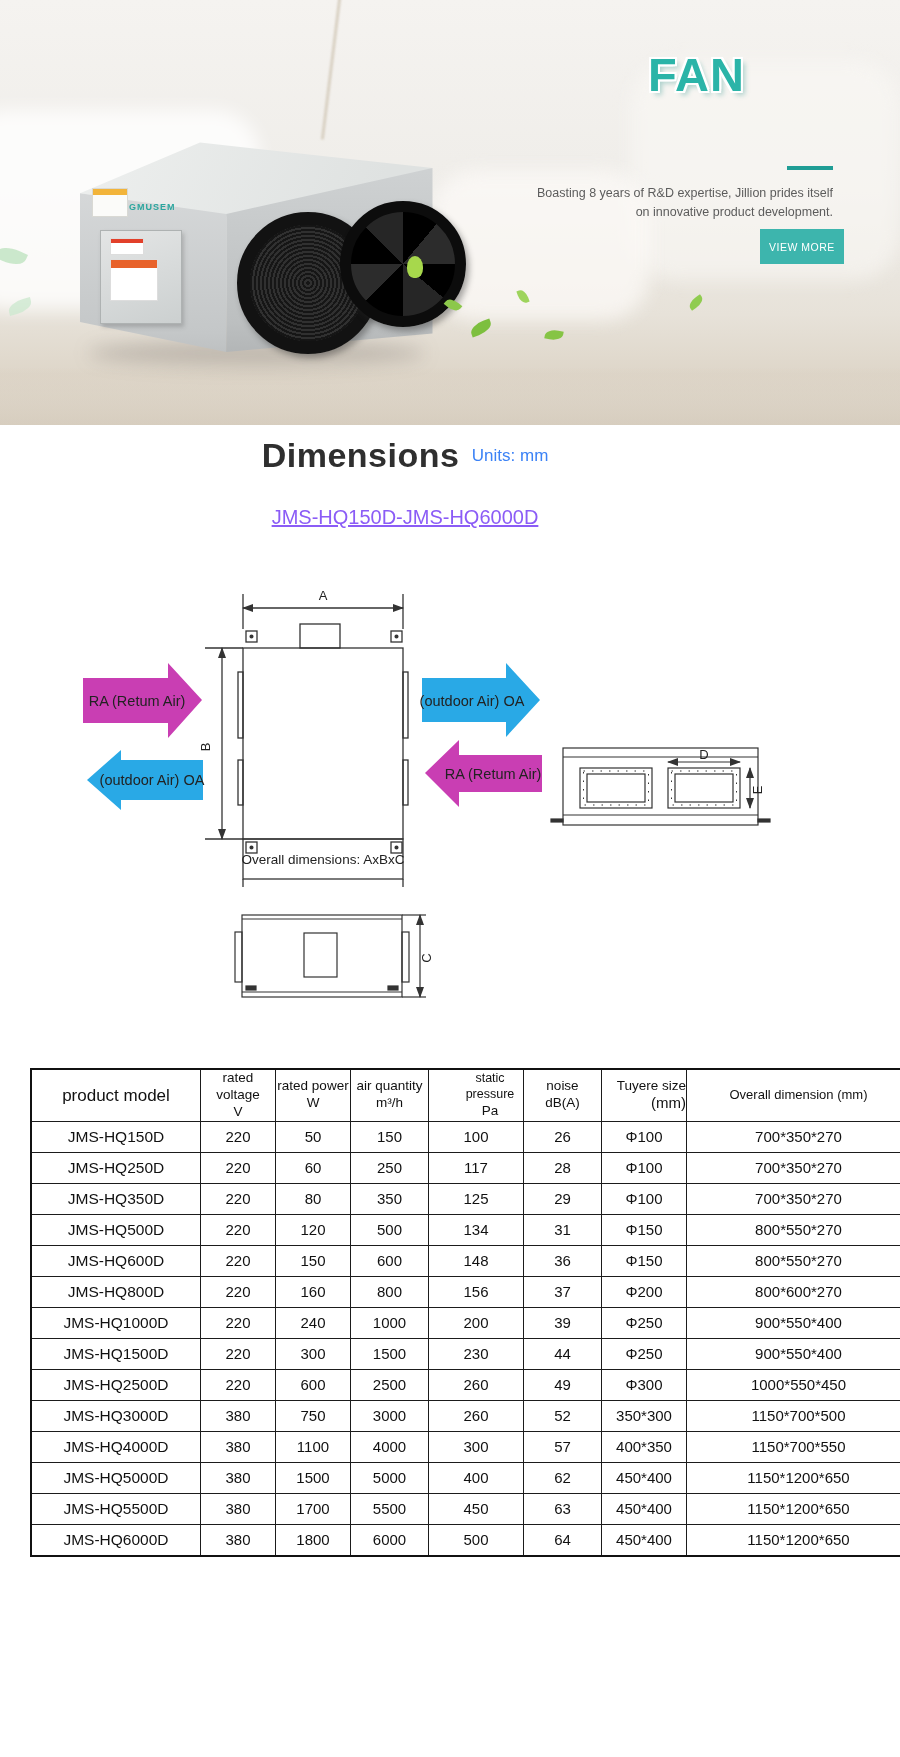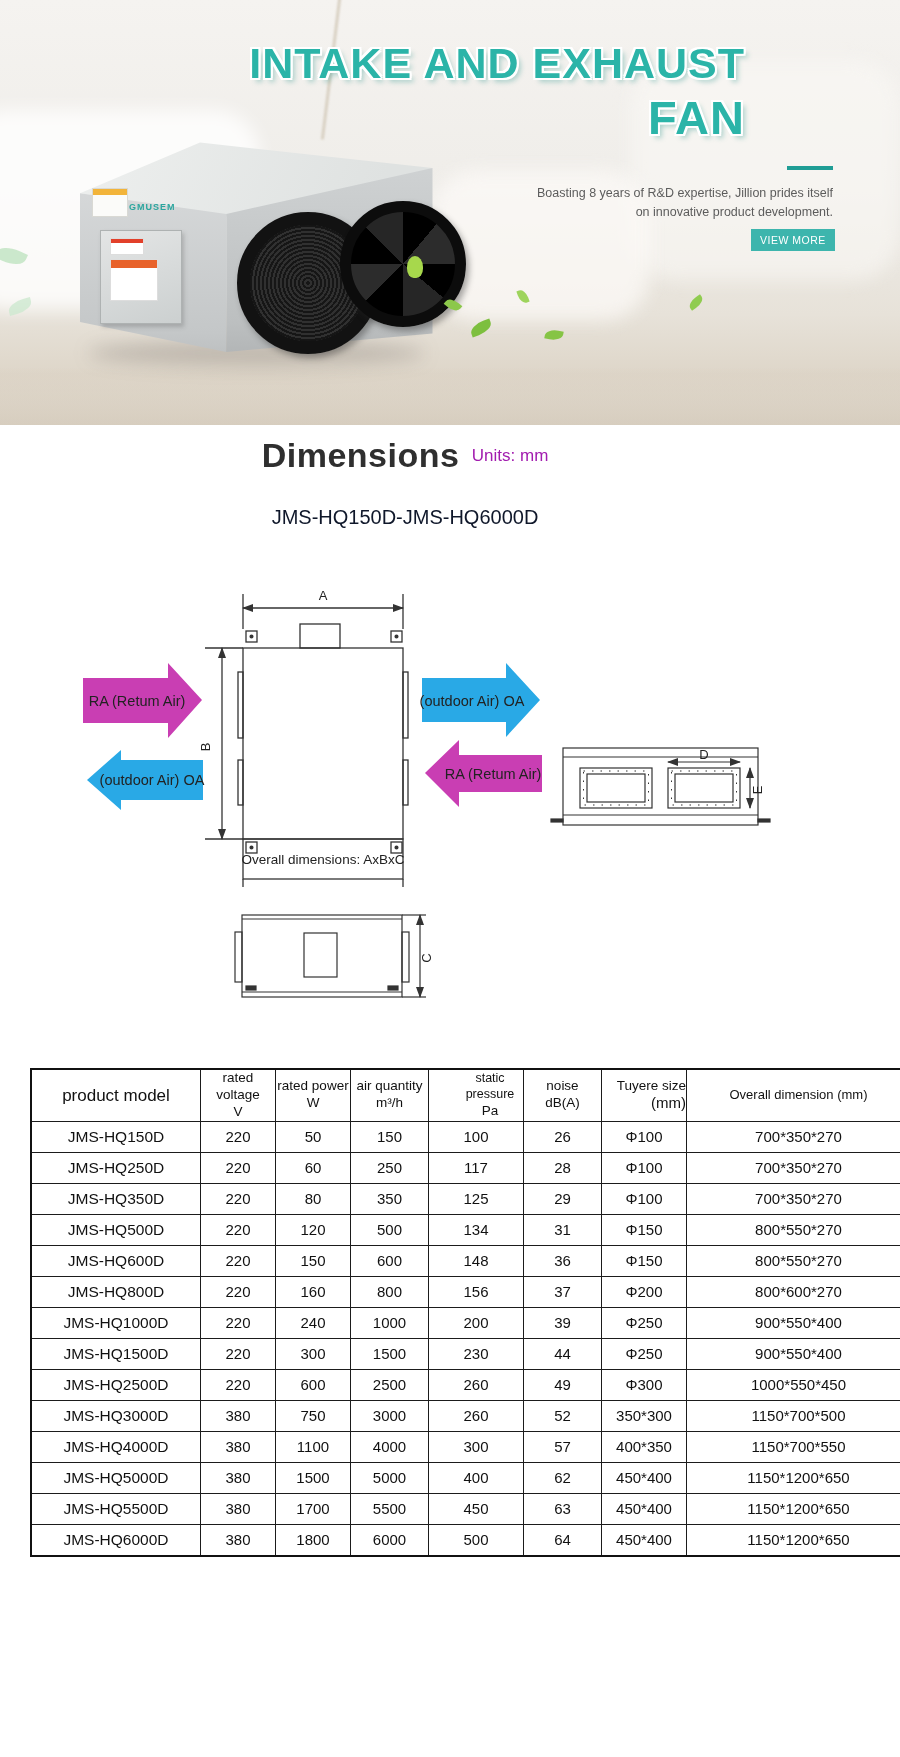--- a/index.html
+++ b/index.html
@@ -26,21 +26,21 @@
       2px 2px 0 #fff,-2px -2px 0 #fff,2px -2px 0 #fff,-2px 2px 0 #fff,4px 4px 5px rgba(31,140,131,.35);
   }
   .hero-title .t1{font-size:43px;}
   .hero-title .t2{font-size:47px;margin-top:9px;}
   .title-dash{position:absolute;left:787px;top:166px;width:46px;height:4px;background:#1f9d95;}
   .hero-desc{
     position:absolute;top:184px;right:67px;width:330px;text-align:right;
     font-size:12.5px;line-height:1.55;color:#5c5c5c;
   }
   .view-more{
-    position:absolute;top:229px;right:65px;width:84px;height:22px;border:none;
+    position:absolute;top:229px;right:56px;width:84px;height:35px;border:none;
     background:#3db5ad;color:#ffffff;font-size:10.5px;letter-spacing:.5px;
     font-family:"Liberation Sans",sans-serif;display:flex;align-items:center;justify-content:center;cursor:pointer;
   }
   
   .leaf{position:absolute;border-radius:70% 0 70% 0;}
   .leaf.l1{left:445px;top:300px;width:16px;height:10px;background:#8cc84b;transform:rotate(40deg);}
   .leaf.l2{left:470px;top:322px;width:22px;height:12px;background:#7dbf3e;transform:rotate(-20deg);}
   .leaf.l3{left:516px;top:292px;width:14px;height:9px;background:#9ed45c;transform:rotate(70deg);}
   .leaf.l4{left:545px;top:330px;width:18px;height:10px;background:#86c445;transform:rotate(10deg);}
   .leaf.l5{left:688px;top:298px;width:16px;height:9px;background:#90cc50;transform:rotate(-35deg);}
@@ -70,22 +70,22 @@
     background:repeating-radial-gradient(circle at 50% 50%,#161616 0 2px,#303030 2px 4px);
     box-shadow:3px 4px 6px rgba(40,40,40,.4);}
   .fan.f2{left:275px;top:63px;width:104px;height:104px;border:11px solid #0c0c0c;
     background:conic-gradient(#000 0 40deg,#2c2c2c 40deg 90deg,#000 90deg 130deg,#262626 130deg 180deg,
       #000 180deg 225deg,#2c2c2c 225deg 270deg,#000 270deg 315deg,#262626 315deg 360deg);
     box-shadow:3px 4px 6px rgba(40,40,40,.4);}
   .fan .blob{position:absolute;left:54%;top:42%;width:16px;height:22px;background:#a7d84c;border-radius:60% 60% 50% 50%;}
   
   .dim-head{position:absolute;left:0;top:436px;width:810px;text-align:center;color:#2f2f2f;}
   .dim-head .h1{font-size:34px;font-weight:bold;letter-spacing:.5px;display:inline-block;}
-  .dim-head .units{font-size:17px;font-weight:normal;color:#a21caf;margin-left:8px;display:inline-block;vertical-align:6px;}
-  .model-range{position:absolute;left:0;top:506px;width:810px;text-align:center;font-size:20px;color:#0f172a;}
+  .dim-head .units{font-size:17px;font-weight:normal;color:#3b82f6;margin-left:8px;display:inline-block;vertical-align:6px;}
+  .model-range{position:absolute;left:0;top:506px;width:810px;text-align:center;font-size:20px;color:#8b5cf6;text-decoration:underline;}
   
   .diagram{position:absolute;left:0;top:530px;}
   .diagram text{font-family:"Liberation Sans",sans-serif;fill:#222;}
   .dim-label{font-size:13px;}
   .arrow-text{font-size:14.5px;fill:#ffffff;}
   .overall-note{font-size:13.5px;}
   
   .spec-table{
     position:absolute;left:30px;top:1068px;width:843px;
     border-collapse:collapse;table-layout:fixed;border:2px solid #111;
@@ -125,21 +125,20 @@
       <div class="stick1"></div>
       <div class="stick2"></div>
     </div>
     <div class="fan f1"></div>
     <div class="fan f2">
         <div class="blob"></div>
       </div>
   </div>
 
   <div class="hero-title">
-    <div class="t1">INTAKE AND EXHAUST</div>
     <div class="t2">FAN</div>
   </div>
   <div class="title-dash"></div>
   <div class="hero-desc">
     <div>Boasting 8 years of R&amp;D expertise, Jillion prides itself</div>
     <div>on innovative product development.</div>
   </div>
   <button class="view-more">VIEW MORE</button>
 
   <div class="leaf l1"></div>

